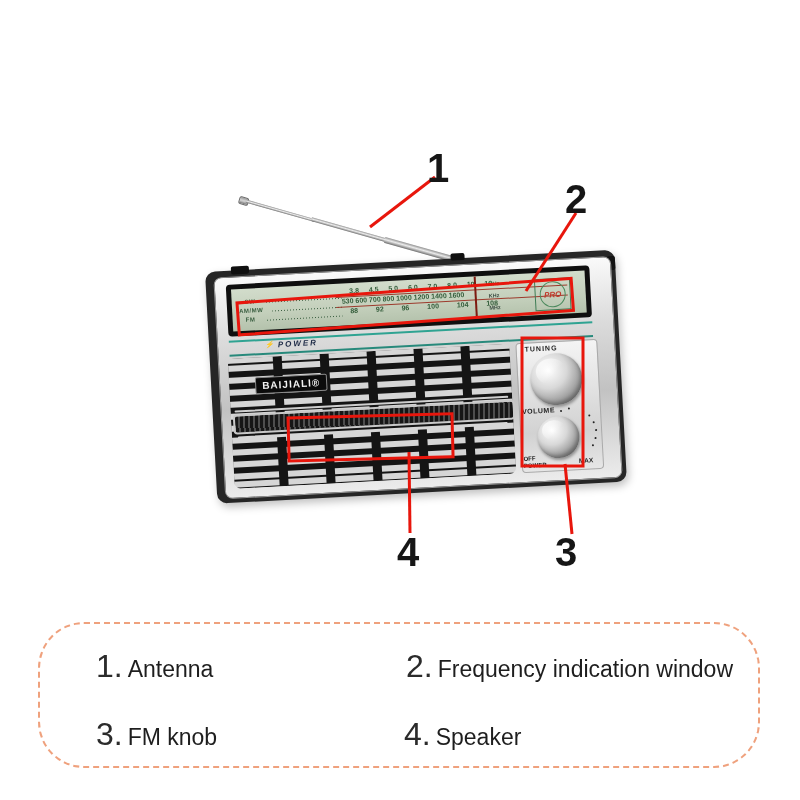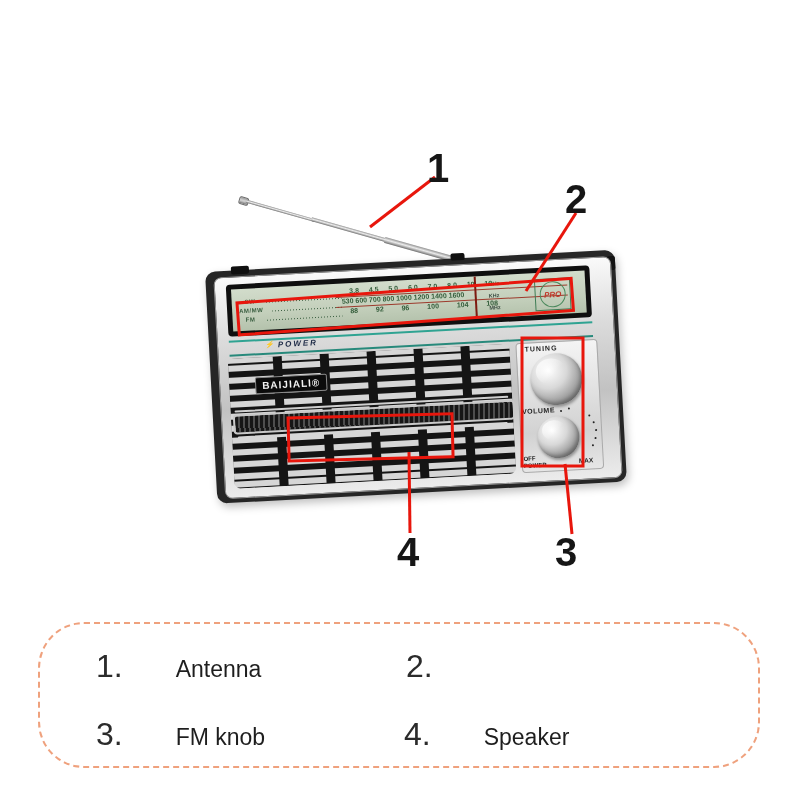--- a/index.html
+++ b/index.html
@@ -94,21 +94,21 @@
   .overlay{position:absolute;left:0;top:0;width:800px;height:800px;z-index:5;pointer-events:none;}
 
   .callout{position:absolute;z-index:6;font-size:40px;font-weight:bold;color:#161616;line-height:1;}
   .c1{left:427px;top:148px;} .c2{left:565px;top:179px;} .c3{left:555px;top:532px;} .c4{left:397px;top:532px;}
 
   
   .legend{position:absolute;left:38px;top:622px;width:722px;height:146px;border:2px dashed #efa17d;
           border-radius:46px;z-index:4;box-sizing:border-box;}
   .legend-item{position:absolute;display:flex;align-items:baseline;color:#222;}
   .li-num{font-size:32px;font-weight:400;color:#2b2b2b;}
-  .li-lbl{font-size:23px;padding-left:5px;color:#1e1e1e;margin-left:48px;}
+  .li-lbl{font-size:23px;padding-left:5px;color:#1e1e1e;}
   .li1{left:56px;top:24px;} .li2{left:366px;top:24px;} .li3{left:56px;top:92px;} .li4{left:364px;top:92px;}
 </style>
 </head>
 <body>
 
 <div class="stage">
 
   <div class="antenna">
     <div class="tip"></div>
     <div class="seg s1"></div>
@@ -194,20 +194,21 @@
   <div class="callout c3">3</div>
   <div class="callout c4">4</div>
 
   <div class="legend">
     <div class="legend-item li1">
       <span class="li-num">1.</span>
       <span class="li-lbl">Antenna</span>
     </div>
     <div class="legend-item li2">
       <span class="li-num">2.</span>
+      <span class="li-lbl">Frequency indication window</span>
     </div>
     <div class="legend-item li3">
       <span class="li-num">3.</span>
       <span class="li-lbl">FM knob</span>
     </div>
     <div class="legend-item li4">
       <span class="li-num">4.</span>
       <span class="li-lbl">Speaker</span>
     </div>
   </div>

